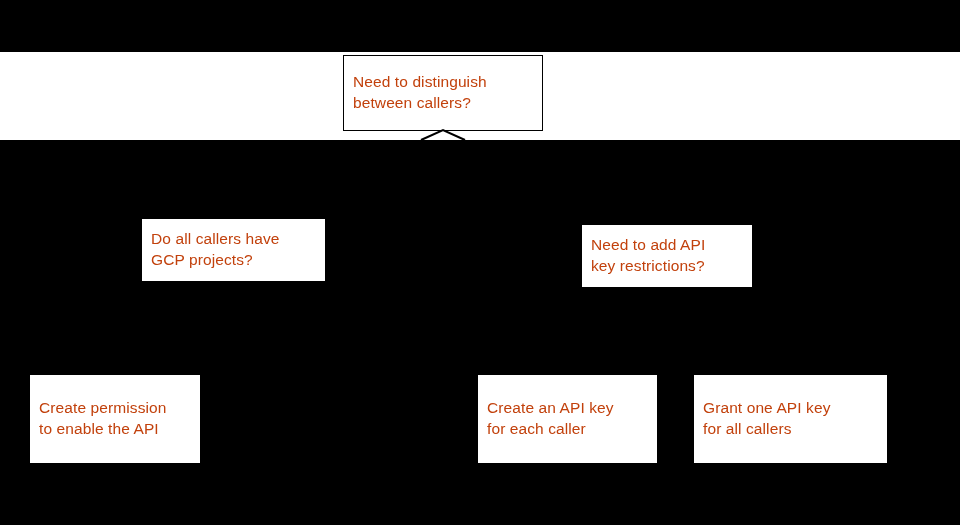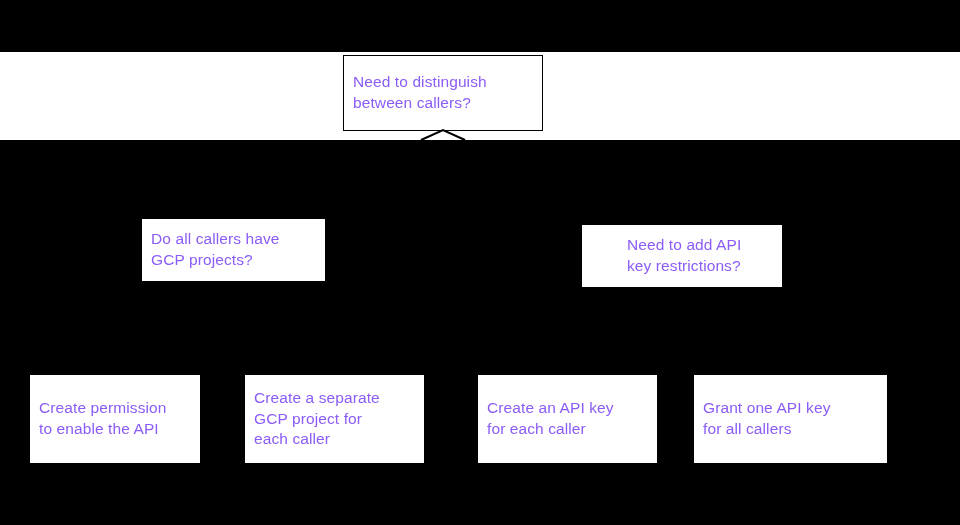--- a/index.html
+++ b/index.html
@@ -22,21 +22,21 @@
     left: 0;
     width: 960px;
     background: #ffffff;
   }
   #band-top    { top: 52px;  height: 88px; }
 
   
   .node {
     position: absolute;
     background: #ffffff;
-    color: #8b5cf6;
+    color: #c2410c;
     box-sizing: border-box;
     display: flex;
     align-items: center;
     font-size: 15.5px;
     line-height: 1.35;
     letter-spacing: 0.1px;
   }
   .node .label {
     display: block;
     padding: 0 9px;
@@ -57,23 +57,22 @@
   
   #node-gcp-projects {
     left: 142px;
     top: 219px;
     width: 183px;
     height: 62px;
   }
   #node-key-restrictions {
     left: 582px;
     top: 225px;
-    width: 200px;
+    width: 170px;
     height: 62px;
-    padding-left: 36px;
   }
 
   
   #node-grant-permission {
     left: 30px;
     top: 375px;
     width: 170px;
     height: 88px;
   }
   #node-separate-project {
@@ -128,25 +127,20 @@
   <div class="node" id="node-key-restrictions">
     <span class="label">Need to add API
 key restrictions?</span>
   </div>
 
   <div class="node" id="node-grant-permission">
     <span class="label">Create permission
 to enable the API</span>
   </div>
 
-  <div class="node" id="node-separate-project">
-    <span class="label">Create a separate
-GCP project for
-each caller</span>
-  </div>
 
   <div class="node" id="node-key-each-caller">
     <span class="label">Create an API key
 for each caller</span>
   </div>
 
   <div class="node" id="node-key-all-callers">
     <span class="label">Grant one API key
 for all callers</span>
   </div>

